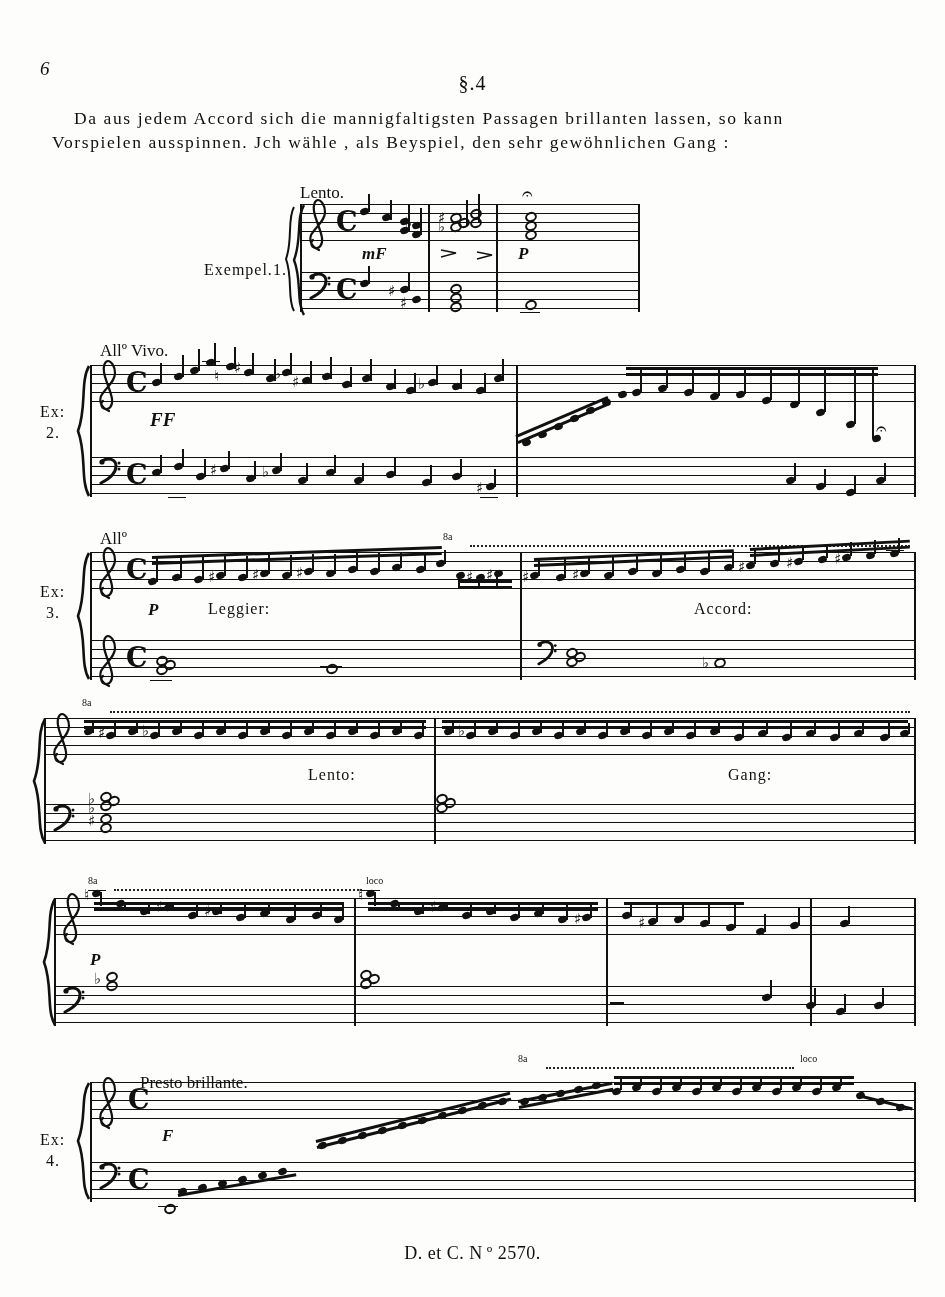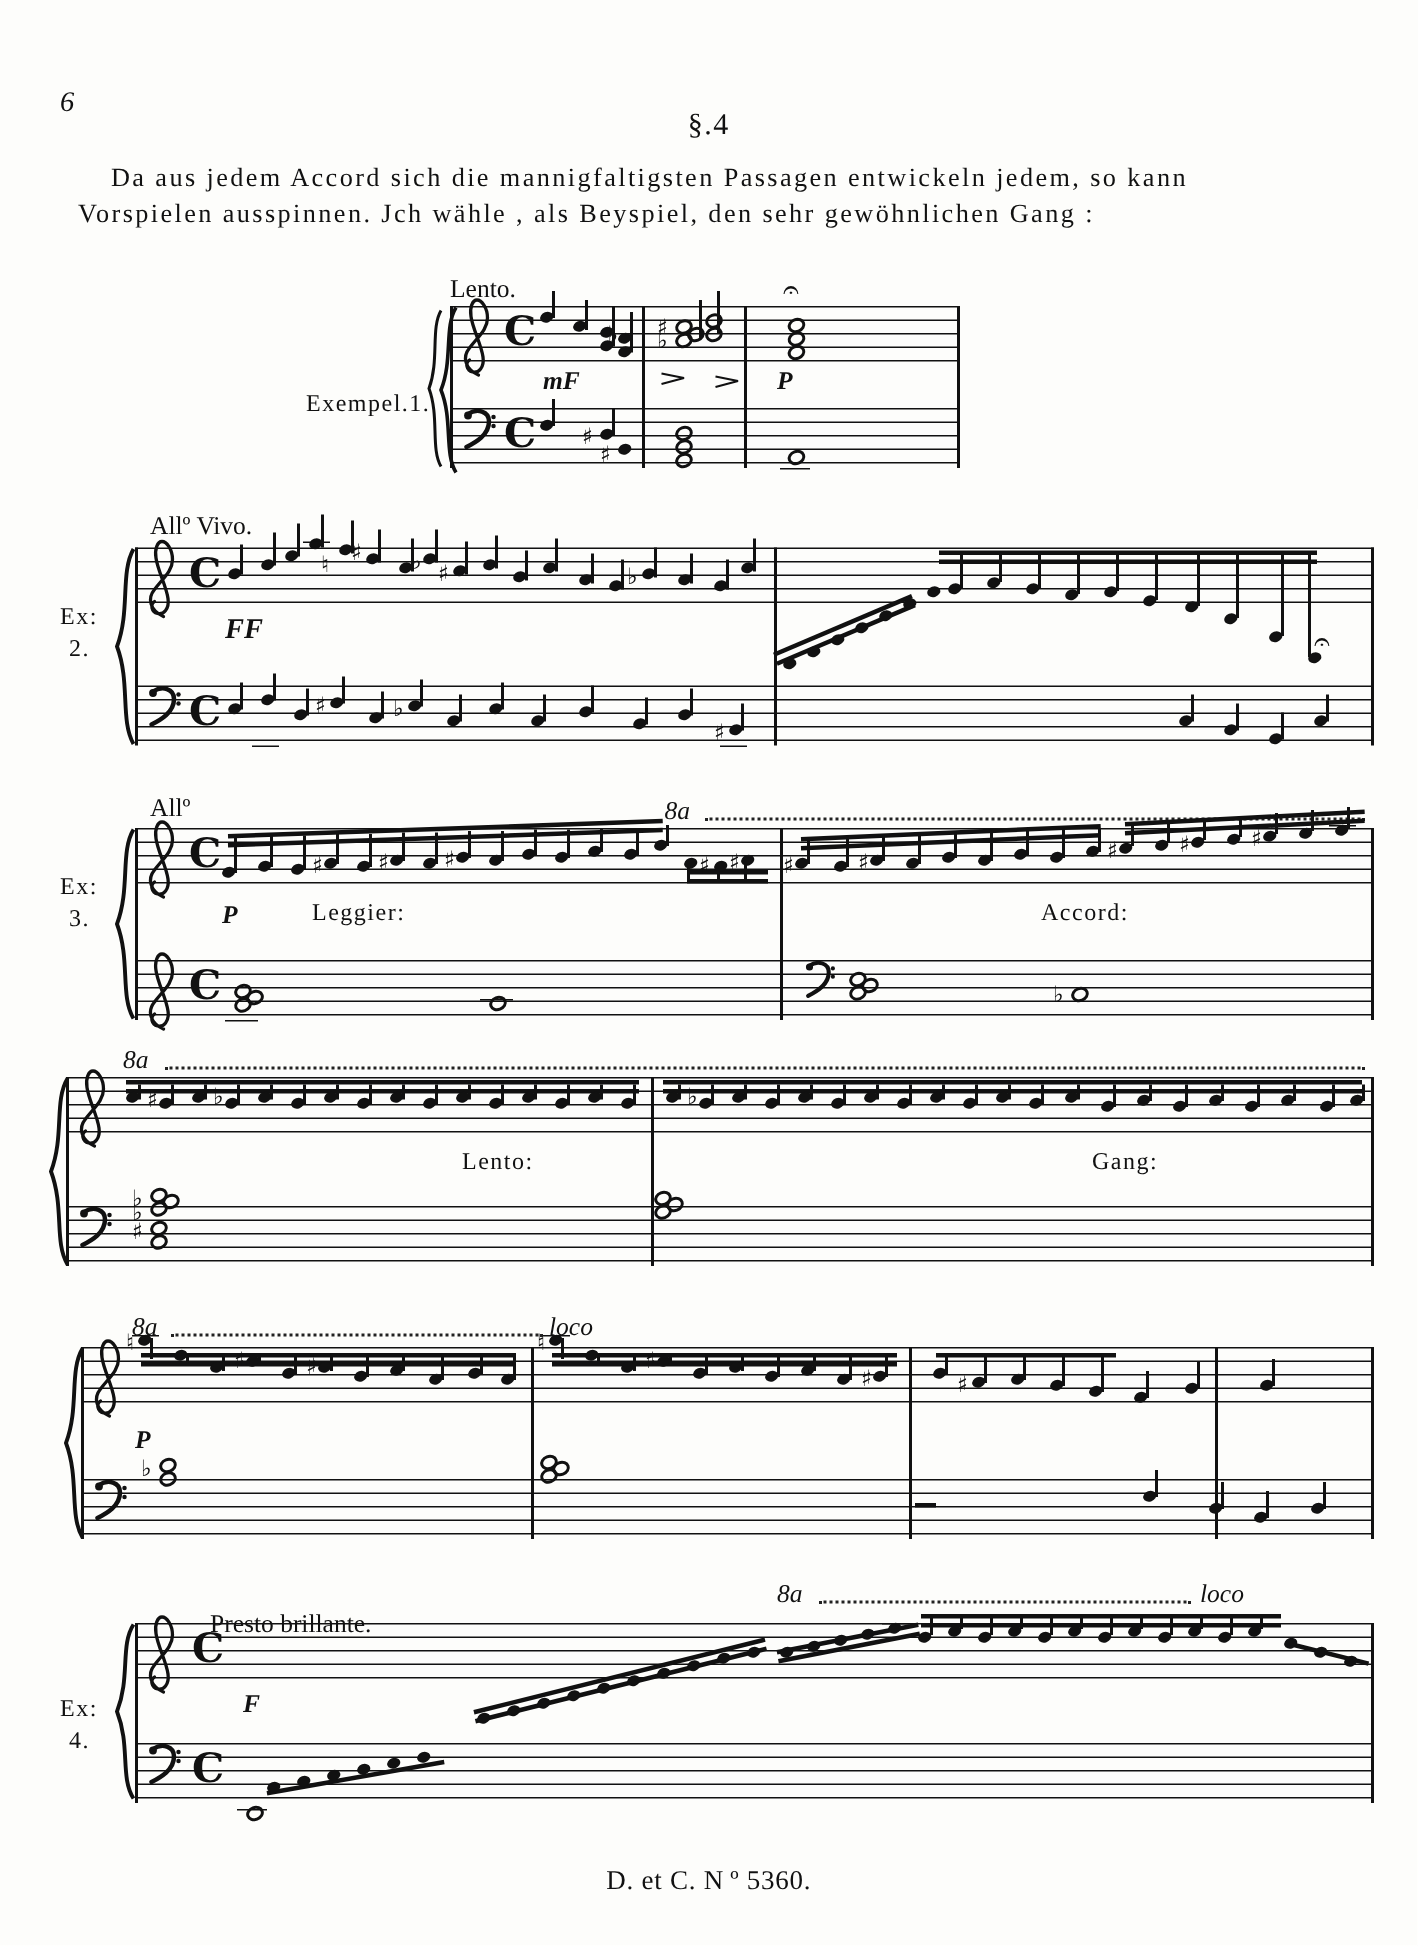--- a/index.html
+++ b/index.html
@@ -61,22 +61,21 @@
     font-family: "Liberation Serif", serif;
   }
   .side-note {
     position: absolute;
     font-size: 16.5px;
     line-height: 22px;
     white-space: pre;
     font-family: "Liberation Serif", serif;
   }
   .ottava {
-    font-size: 17px;
-    font-style: italic;
+    font-size: 10px;
     font-family: "Liberation Serif", serif;
   }
   .dots {
     position: absolute;
     border-bottom: 2px dotted #222;
     height: 0;
   }
   .footer {
     left: 0; top: 1243px; width: 945px;
     text-align: center;
@@ -147,21 +146,21 @@
 </head>
 <body>
 
 <div class="page">
 
   <div class="txt pageno">6</div>
 
   <div class="txt section-head">§.4</div>
 
   <div class="body-par">
-    <span class="l l1 sp">Da aus jedem Accord sich die mannigfaltigsten Passagen entwickeln jedem, so kann</span>
+    <span class="l l1 sp">Da aus jedem Accord sich die mannigfaltigsten Passagen brillanten lassen, so kann</span>
     <span class="l sp">Vorspielen ausspinnen. Jch wähle , als Beyspiel, den sehr gewöhnlichen Gang :</span>
   </div>
 
   <div class="system" style="left:300px; top:200px; width:350px; height:130px;">
 
     <div class="brace" style="left:-8px; top:4px;">
       <svg width="14" height="112" viewBox="0 0 14 112">
         <path d="M12 1 C4 14, 10 36, 2 56 C10 76, 4 98, 12 111" stroke="#111" stroke-width="2.4" fill="none"></path>
       </svg>
     </div>
@@ -994,15 +993,15 @@
     <div class="nt" style="left:132px; top:98px;"></div>
     <div class="nt" style="left:152px; top:94px;"></div>
     <div class="nt" style="left:172px; top:90px;"></div>
     <div class="nt" style="left:192px; top:86px;"></div>
     <div class="nt hollow" style="left:78px; top:122px;"></div>
     <div class="ledger" style="left:72px; top:124px; width:20px;"></div>
 
     <div class="txt dyn" style="left:76px; top:44px;">F</div>
   </div>
 
-  <div class="txt footer">D. et C. N º 5360.</div>
+  <div class="txt footer">D. et C. N º 2570.</div>
 
 </div>
 
 </body></html>

